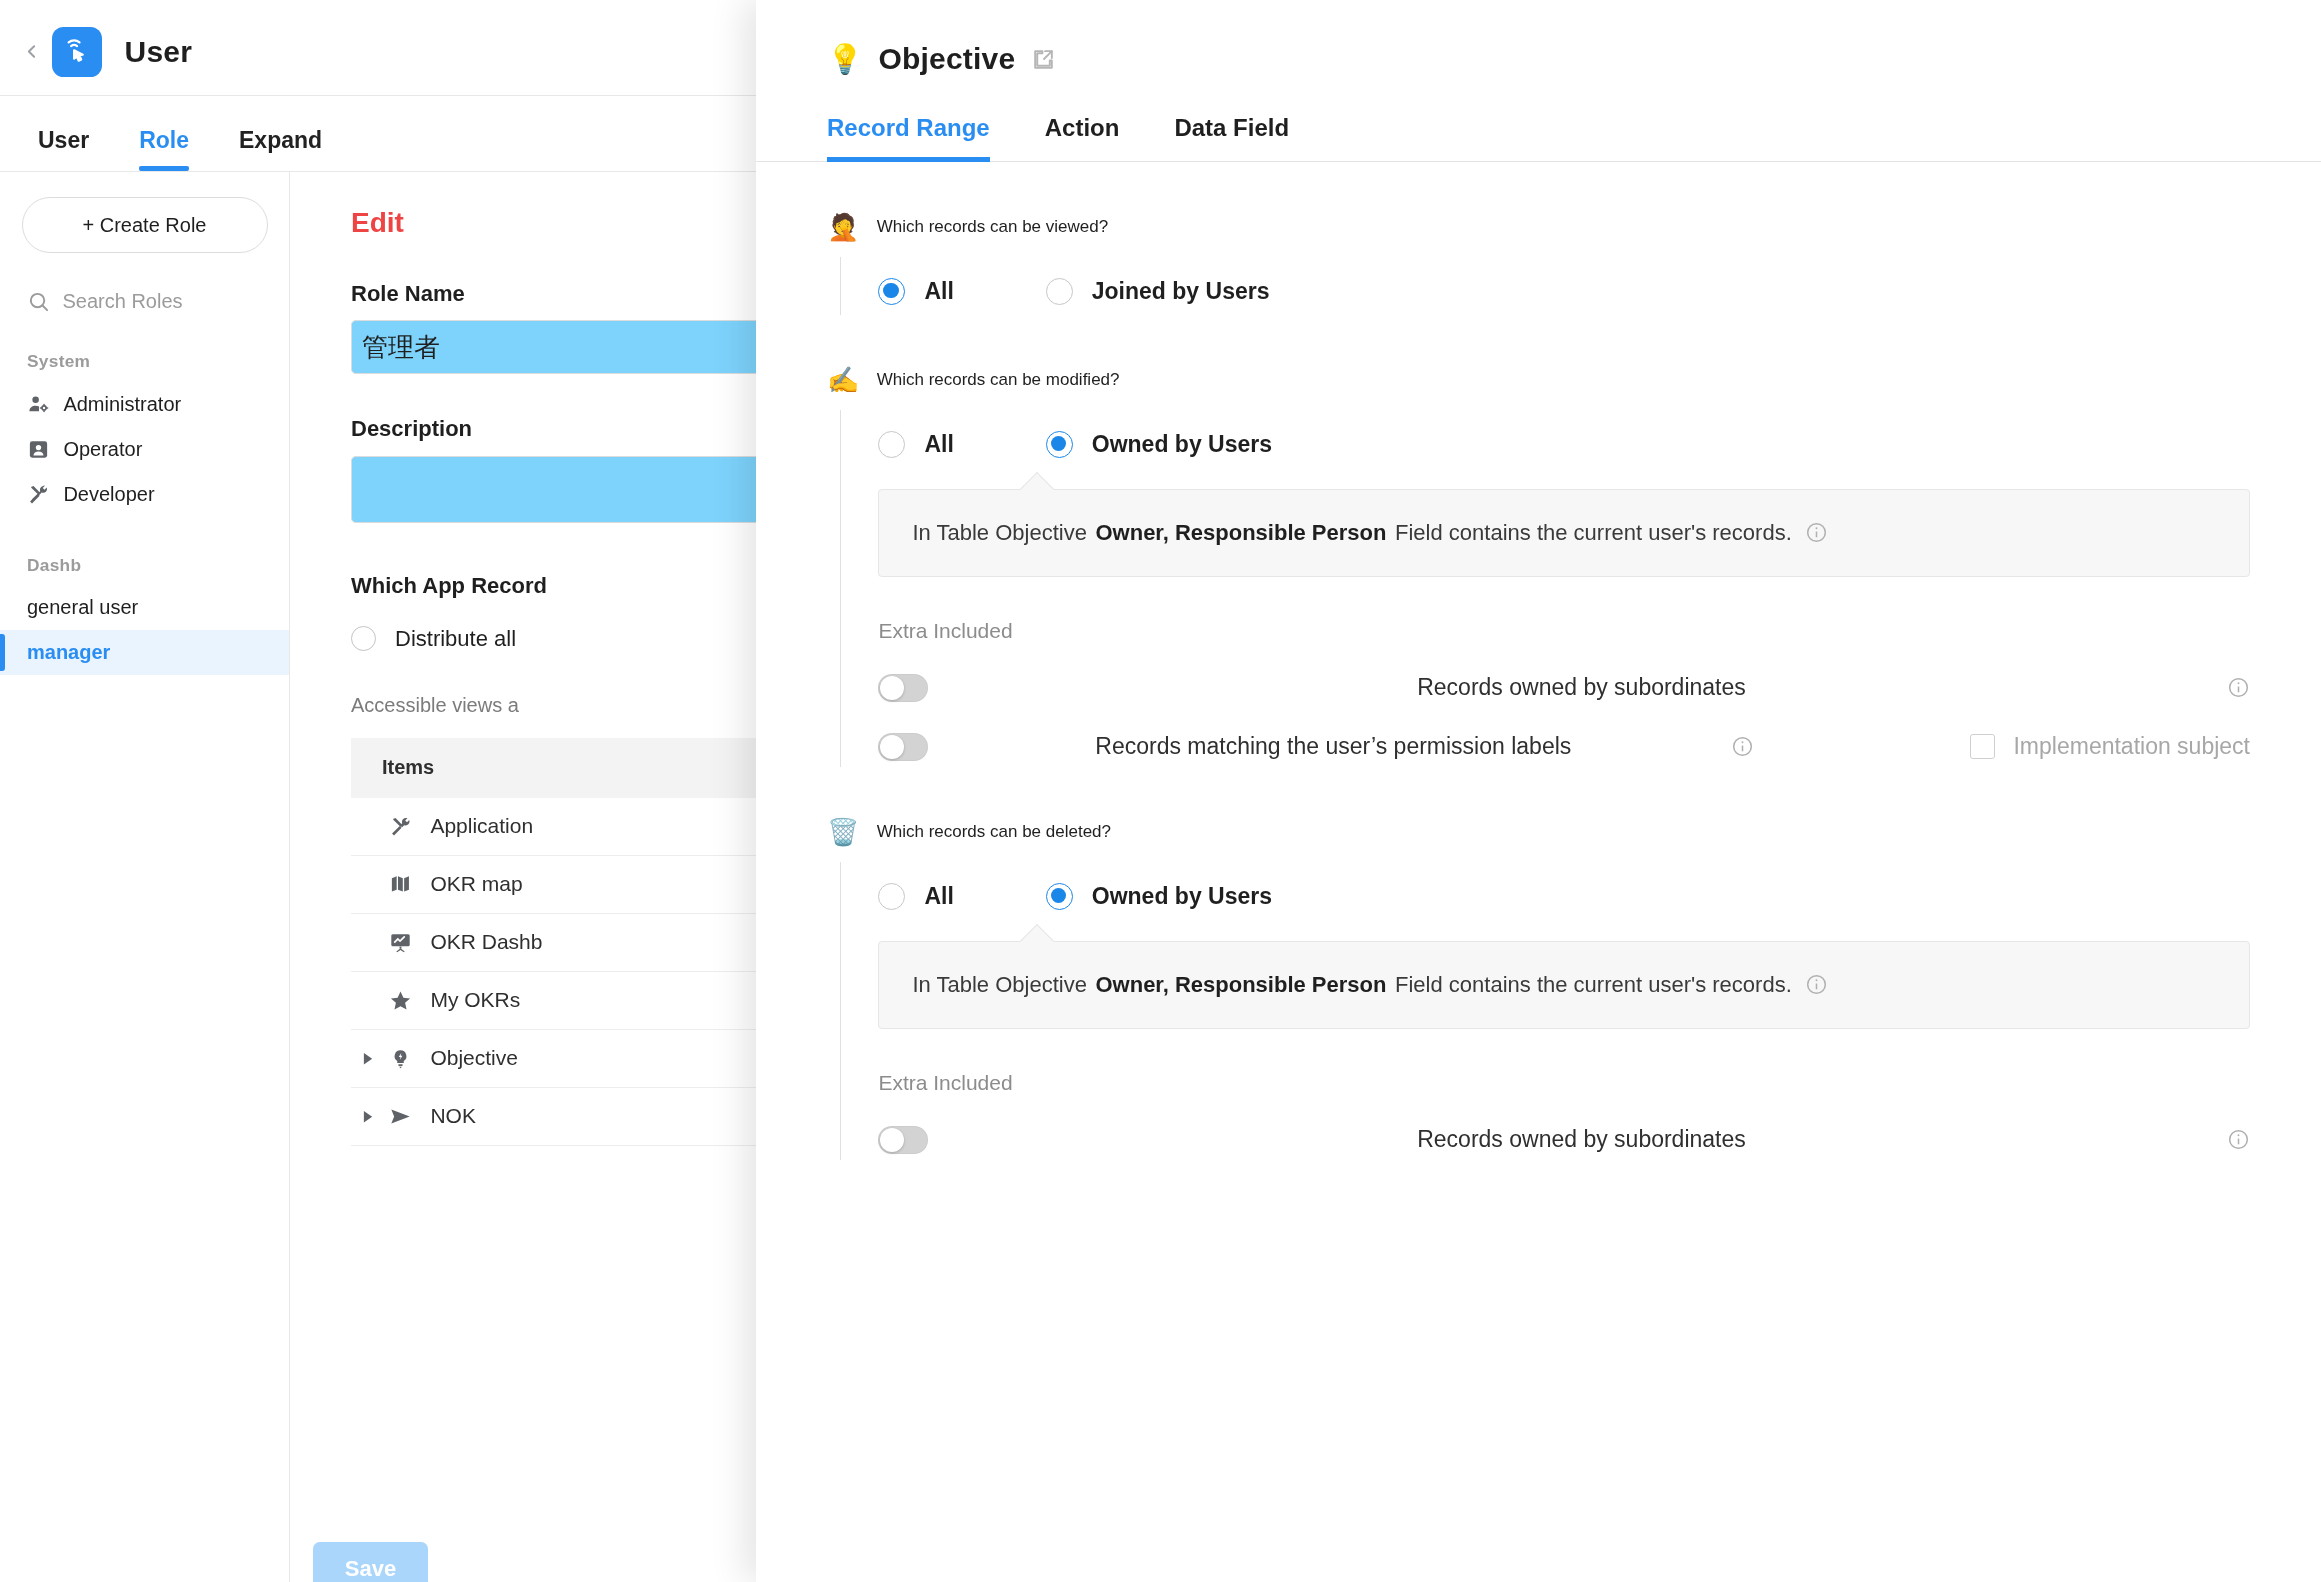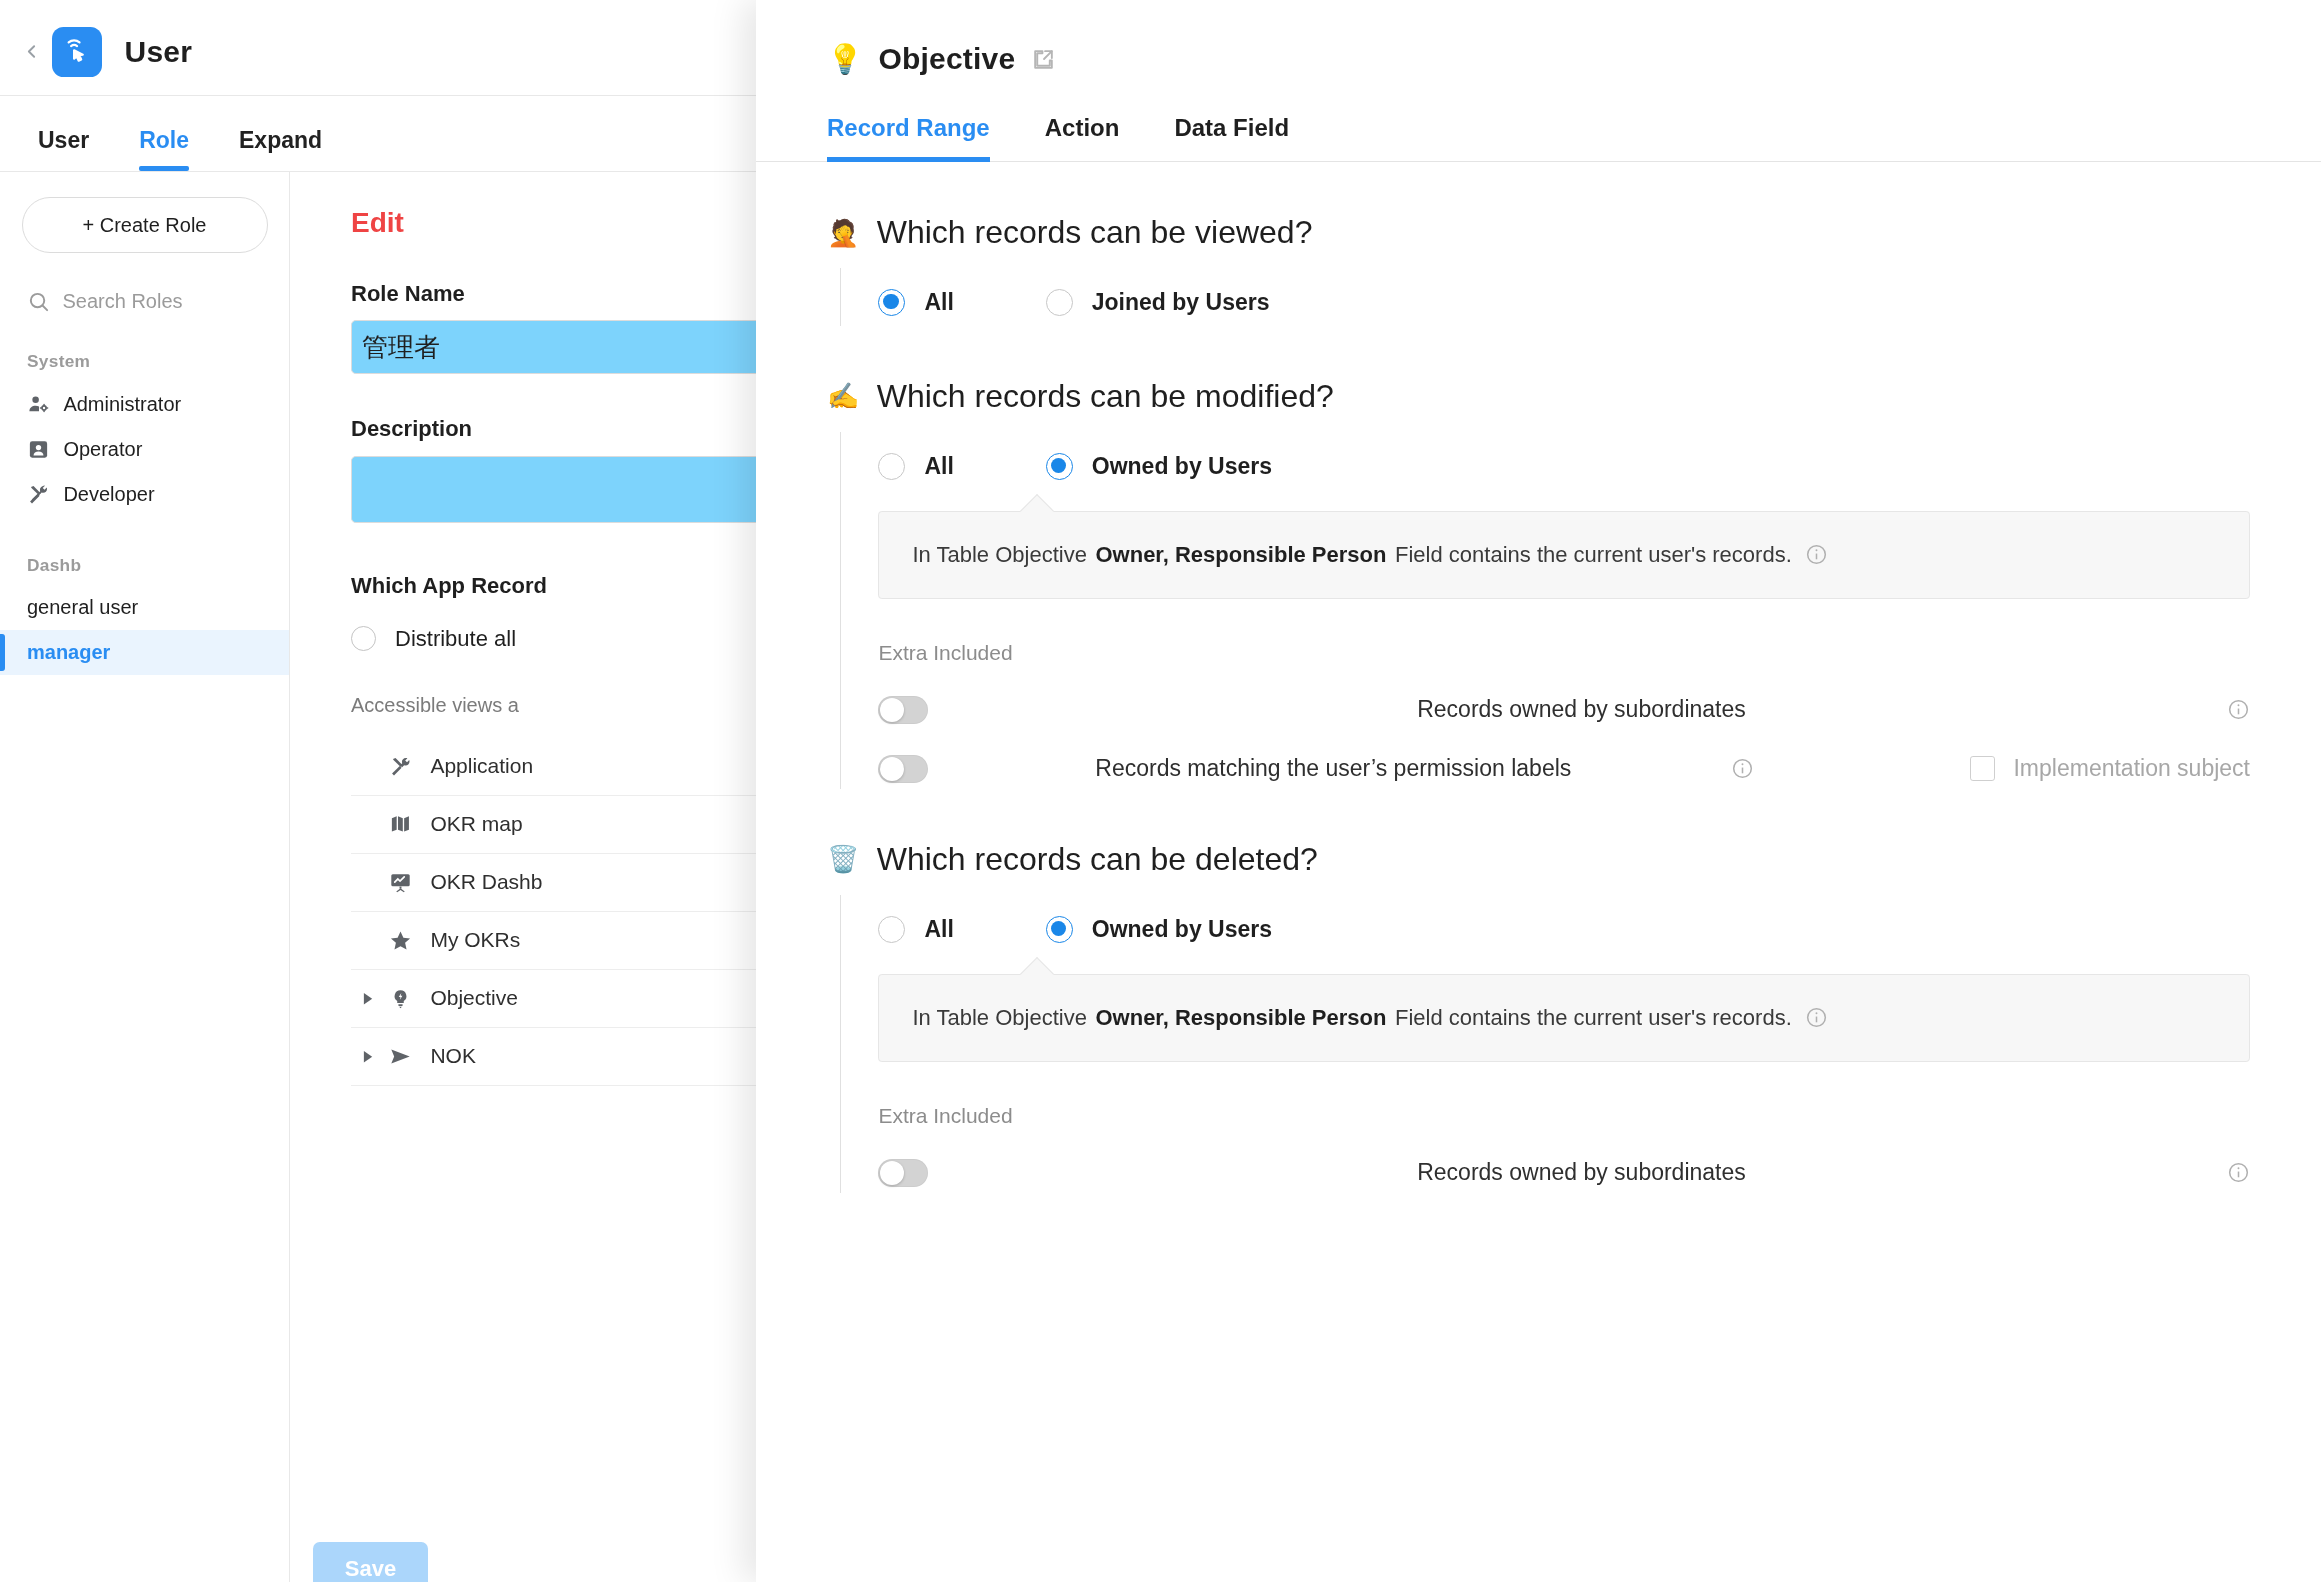--- a/index.html
+++ b/index.html
@@ -159,21 +159,21 @@
   .dr-tab.active { color: #2a8df2; }
   .dr-tab.active::after {
     content: ""; position: absolute; left: 0; right: 0; bottom: -1px;
     height: 4.8px; background: #2a8df2;
   }
 
   .dr-body { padding: 0 71px 0 71px; }
 
   .q-block { margin-top: 52px; }
   .q-title-row { display: flex; align-items: center; gap: 17.3px; }
-  .q-title { font-size: 32px; color: #1f1f1f; }
+  .q-title { font-size: 17px; color: #1f1f1f; }
   .q-emoji { font-size: 26px; line-height: 1; }
 
   .q-content {
     margin-top: 17.3px; margin-left: 13.4px;
     border-left: 1.9px solid #e0e0e0; padding-left: 37px; padding-bottom: 5.8px;
   }
 
   .opt-row { display: flex; align-items: center; padding: 21px 0 3.8px 0; }
   .opt {
     display: flex; align-items: center; gap: 19px; cursor: pointer;
@@ -334,20 +334,21 @@
         <div class="sec-q">Which App Record</div>
 
         <div class="radio-row">
           <span class="radio"></span>
           <span class="radio-lbl">Distribute all</span>
         </div>
 
         <div class="hint">Accessible views a</div>
 
         <div class="items-table">
+          <div class="items-head">Items</div>
 
           <div class="item-row">
             <span class="pad"></span>
             <span class="item-icon">
               <svg width="23" height="23" viewBox="0 0 24 24" fill="currentColor">
                   <path d="M3.2 19.4l2 2 8-8-2-2z"></path>
                   <path d="M4.2 4.3l2.6-1.1 7.4 7.4-2 2-7.5-7.4z"></path>
                   <path d="M17.5 3c-2.3 0-4 1.8-4 4 0 .6.1 1.1.3 1.6l-2.1 2.1 2 2 2.1-2.1c.5.2 1 .3 1.6.3 2.3 0 4-1.8 4-4 0-.6-.1-1.1-.3-1.6l-2.3 2.3-1.9-1.9L19.2 3.3c-.5-.2-1-.3-1.7-.3z"></path>
                 </svg>
             </span>

